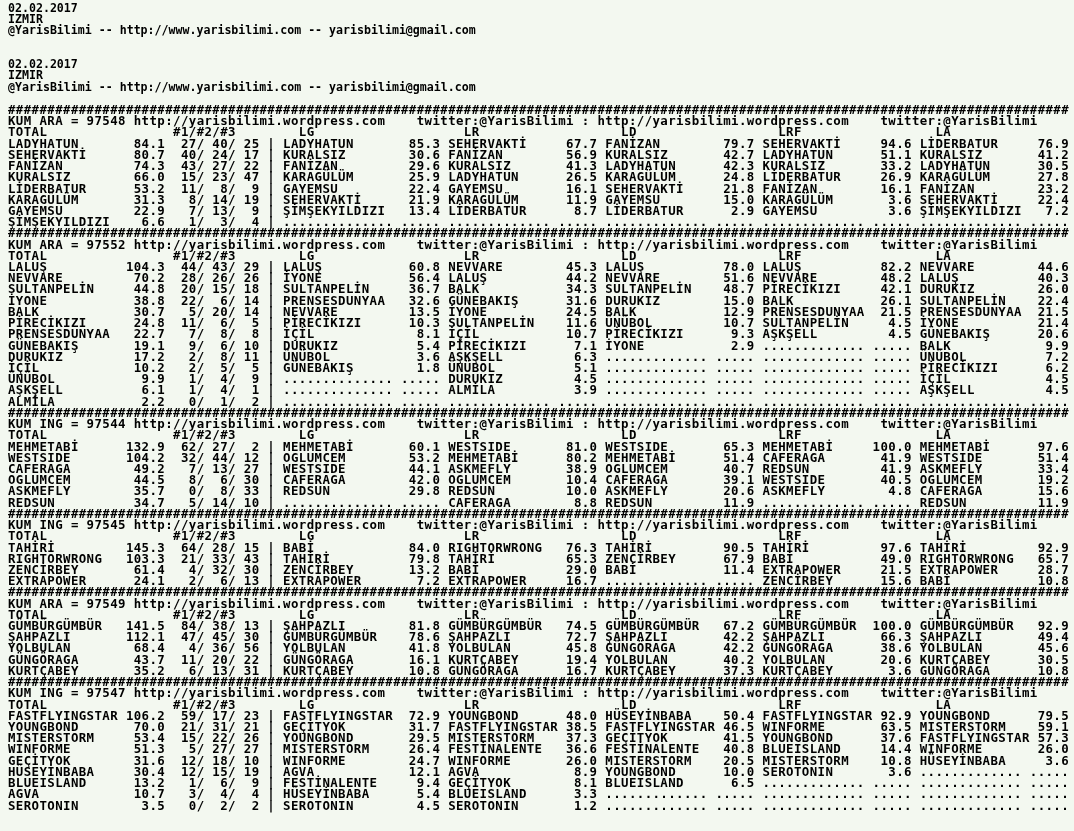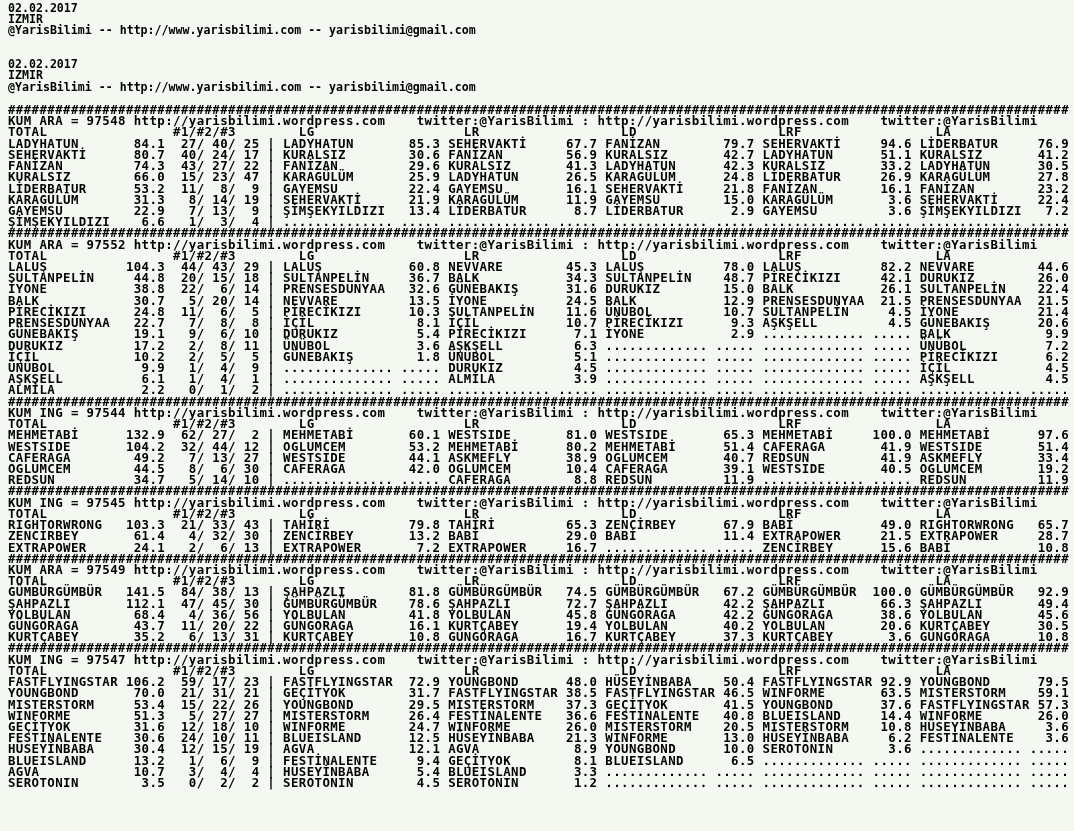--- a/index.html
+++ b/index.html
@@ -53,46 +53,49 @@
         <div class="line">LİDERBATUR      53.2  11/  8/  9 | GAYEMSU         22.4 GAYEMSU        16.1 SEHERVAKTİ     21.8 FANİZAN        16.1 FANİZAN        23.2</div>
         <div class="line">KARAGÜLÜM       31.3   8/ 14/ 19 | SEHERVAKTİ      21.9 KARAGÜLÜM      11.9 GAYEMSU        15.0 KARAGÜLÜM       3.6 SEHERVAKTİ     22.4</div>
         <div class="line">GAYEMSU         22.9   7/ 13/  9 | ŞİMŞEKYILDIZI   13.4 LİDERBATUR      8.7 LİDERBATUR      2.9 GAYEMSU         3.6 ŞİMŞEKYILDIZI   7.2</div>
         <div class="line">ŞİMŞEKYILDIZI    6.6   1/  3/  4 | .............. ..... ............. ..... ............. ..... ............. ..... ............. .....</div>
       </div>
       <div>
         <div class="line">#######################################################################################################################################</div>
         <div class="line">KUM ARA = 97552 http://yarisbilimi.wordpress.com    twitter:@YarisBilimi : http://yarisbilimi.wordpress.com    twitter:@YarisBilimi</div>
         <div class="line">TOTAL                #1/#2/#3        LG                   LR                  LD                  LRF                 LA</div>
         <div class="line">LALUŞ          104.3  44/ 43/ 29 | LALUŞ           60.8 NEVVARE        45.3 LALUŞ          78.0 LALUŞ          82.2 NEVVARE        44.6</div>
+        <div class="line">NEVVARE         70.2  28/ 26/ 26 | İYONE           56.4 LALUŞ          44.2 NEVVARE        51.6 NEVVARE        48.2 LALUŞ          40.3</div>
         <div class="line">SULTANPELİN     44.8  20/ 15/ 18 | SULTANPELİN     36.7 BALK           34.3 SULTANPELİN    48.7 PİRECİKIZI     42.1 DURUKIZ        26.0</div>
         <div class="line">İYONE           38.8  22/  6/ 14 | PRENSESDUNYAA   32.6 GÜNEBAKIŞ      31.6 DURUKIZ        15.0 BALK           26.1 SULTANPELİN    22.4</div>
         <div class="line">BALK            30.7   5/ 20/ 14 | NEVVARE         13.5 İYONE          24.5 BALK           12.9 PRENSESDUNYAA  21.5 PRENSESDUNYAA  21.5</div>
         <div class="line">PİRECİKIZI      24.8  11/  6/  5 | PİRECİKIZI      10.3 SULTANPELİN    11.6 ÜNÜBOL         10.7 SULTANPELİN     4.5 İYONE          21.4</div>
         <div class="line">PRENSESDUNYAA   22.7   7/  8/  8 | İÇİL             8.1 İÇİL           10.7 PİRECİKIZI      9.3 AŞKŞELL         4.5 GÜNEBAKIŞ      20.6</div>
         <div class="line">GÜNEBAKIŞ       19.1   9/  6/ 10 | DURUKIZ          5.4 PİRECİKIZI      7.1 İYONE           2.9 ............. ..... BALK            9.9</div>
         <div class="line">DURUKIZ         17.2   2/  8/ 11 | ÜNÜBOL           3.6 AŞKŞELL         6.3 ............. ..... ............. ..... ÜNÜBOL          7.2</div>
         <div class="line">İÇİL            10.2   2/  5/  5 | GÜNEBAKIŞ        1.8 ÜNÜBOL          5.1 ............. ..... ............. ..... PİRECİKIZI      6.2</div>
         <div class="line">ÜNÜBOL           9.9   1/  4/  9 | .............. ..... DURUKIZ         4.5 ............. ..... ............. ..... İÇİL            4.5</div>
         <div class="line">AŞKŞELL          6.1   1/  4/  1 | .............. ..... ALMİLA          3.9 ............. ..... ............. ..... AŞKŞELL         4.5</div>
         <div class="line">ALMİLA           2.2   0/  1/  2 | .............. ..... ............. ..... ............. ..... ............. ..... ............. .....</div>
       </div>
       <div>
         <div class="line">#######################################################################################################################################</div>
         <div class="line">KUM ING = 97544 http://yarisbilimi.wordpress.com    twitter:@YarisBilimi : http://yarisbilimi.wordpress.com    twitter:@YarisBilimi</div>
         <div class="line">TOTAL                #1/#2/#3        LG                   LR                  LD                  LRF                 LA</div>
         <div class="line">MEHMETABİ      132.9  62/ 27/  2 | MEHMETABİ       60.1 WESTSIDE       81.0 WESTSIDE       65.3 MEHMETABİ     100.0 MEHMETABİ      97.6</div>
         <div class="line">WESTSIDE       104.2  32/ 44/ 12 | OGLUMCEM        53.2 MEHMETABİ      80.2 MEHMETABİ      51.4 CAFERAGA       41.9 WESTSIDE       51.4</div>
         <div class="line">CAFERAGA        49.2   7/ 13/ 27 | WESTSIDE        44.1 ASKMEFLY       38.9 OGLUMCEM       40.7 REDSUN         41.9 ASKMEFLY       33.4</div>
         <div class="line">OGLUMCEM        44.5   8/  6/ 30 | CAFERAGA        42.0 OGLUMCEM       10.4 CAFERAGA       39.1 WESTSIDE       40.5 OGLUMCEM       19.2</div>
+        <div class="line">ASKMEFLY        35.7   0/  8/ 33 | REDSUN          29.8 REDSUN         10.0 ASKMEFLY       20.6 ASKMEFLY        4.8 CAFERAGA       15.6</div>
         <div class="line">REDSUN          34.7   5/ 14/ 10 | .............. ..... CAFERAGA        8.8 REDSUN         11.9 ............. ..... REDSUN         11.9</div>
       </div>
       <div>
         <div class="line">#######################################################################################################################################</div>
         <div class="line">KUM ING = 97545 http://yarisbilimi.wordpress.com    twitter:@YarisBilimi : http://yarisbilimi.wordpress.com    twitter:@YarisBilimi</div>
         <div class="line">TOTAL                #1/#2/#3        LG                   LR                  LD                  LRF                 LA</div>
+        <div class="line">TAHİRİ         145.3  64/ 28/ 15 | BABİ            84.0 RIGHTORWRONG   76.3 TAHİRİ         90.5 TAHİRİ         97.6 TAHİRİ         92.9</div>
         <div class="line">RIGHTORWRONG   103.3  21/ 33/ 43 | TAHİRİ          79.8 TAHİRİ         65.3 ZENCİRBEY      67.9 BABİ           49.0 RIGHTORWRONG   65.7</div>
         <div class="line">ZENCİRBEY       61.4   4/ 32/ 30 | ZENCİRBEY       13.2 BABİ           29.0 BABİ           11.4 EXTRAPOWER     21.5 EXTRAPOWER     28.7</div>
         <div class="line">EXTRAPOWER      24.1   2/  6/ 13 | EXTRAPOWER       7.2 EXTRAPOWER     16.7 ............. ..... ZENCİRBEY      15.6 BABİ           10.8</div>
       </div>
       <div>
         <div class="line">#######################################################################################################################################</div>
         <div class="line">KUM ARA = 97549 http://yarisbilimi.wordpress.com    twitter:@YarisBilimi : http://yarisbilimi.wordpress.com    twitter:@YarisBilimi</div>
         <div class="line">TOTAL                #1/#2/#3        LG                   LR                  LD                  LRF                 LA</div>
         <div class="line">GÜMBÜRGÜMBÜR   141.5  84/ 38/ 13 | ŞAHPAZLI        81.8 GÜMBÜRGÜMBÜR   74.5 GÜMBÜRGÜMBÜR   67.2 GÜMBÜRGÜMBÜR  100.0 GÜMBÜRGÜMBÜR   92.9</div>
         <div class="line">ŞAHPAZLI       112.1  47/ 45/ 30 | GÜMBÜRGÜMBÜR    78.6 ŞAHPAZLI       72.7 ŞAHPAZLI       42.2 ŞAHPAZLI       66.3 ŞAHPAZLI       49.4</div>
@@ -102,21 +105,20 @@
       </div>
       <div>
         <div class="line">#######################################################################################################################################</div>
         <div class="line">KUM ING = 97547 http://yarisbilimi.wordpress.com    twitter:@YarisBilimi : http://yarisbilimi.wordpress.com    twitter:@YarisBilimi</div>
         <div class="line">TOTAL                #1/#2/#3        LG                   LR                  LD                  LRF                 LA</div>
         <div class="line">FASTFLYINGSTAR 106.2  59/ 17/ 23 | FASTFLYINGSTAR  72.9 YOUNGBOND      48.0 HÜSEYİNBABA    50.4 FASTFLYINGSTAR 92.9 YOUNGBOND      79.5</div>
         <div class="line">YOUNGBOND       70.0  21/ 31/ 21 | GEÇİTYOK        31.7 FASTFLYINGSTAR 38.5 FASTFLYINGSTAR 46.5 WINFORME       63.5 MISTERSTORM    59.1</div>
         <div class="line">MISTERSTORM     53.4  15/ 22/ 26 | YOUNGBOND       29.5 MISTERSTORM    37.3 GEÇİTYOK       41.5 YOUNGBOND      37.6 FASTFLYINGSTAR 57.3</div>
         <div class="line">WINFORME        51.3   5/ 27/ 27 | MISTERSTORM     26.4 FESTİNALENTE   36.6 FESTİNALENTE   40.8 BLUEISLAND     14.4 WINFORME       26.0</div>
         <div class="line">GEÇİTYOK        31.6  12/ 18/ 10 | WINFORME        24.7 WINFORME       26.0 MISTERSTORM    20.5 MISTERSTORM    10.8 HÜSEYİNBABA     3.6</div>
-        <div class="line">FESTİNALENTE    30.6  24/ 10/ 11 | BLUEISLAND      12.5 HÜSEYİNBABA    21.3 WINFORME       13.0 HÜSEYİNBABA     6.2 FESTİNALENTE    3.6</div>
         <div class="line">HÜSEYİNBABA     30.4  12/ 15/ 19 | AGVA            12.1 AGVA            8.9 YOUNGBOND      10.0 SEROTONIN       3.6 ............. .....</div>
         <div class="line">BLUEISLAND      13.2   1/  6/  9 | FESTİNALENTE     9.4 GEÇİTYOK        8.1 BLUEISLAND      6.5 ............. ..... ............. .....</div>
         <div class="line">AGVA            10.7   3/  4/  4 | HÜSEYİNBABA      5.4 BLUEISLAND      3.3 ............. ..... ............. ..... ............. .....</div>
         <div class="line">SEROTONIN        3.5   0/  2/  2 | SEROTONIN        4.5 SEROTONIN       1.2 ............. ..... ............. ..... ............. .....</div>
       </div>
     </div>
 
 </div>
 
 </body></html>

